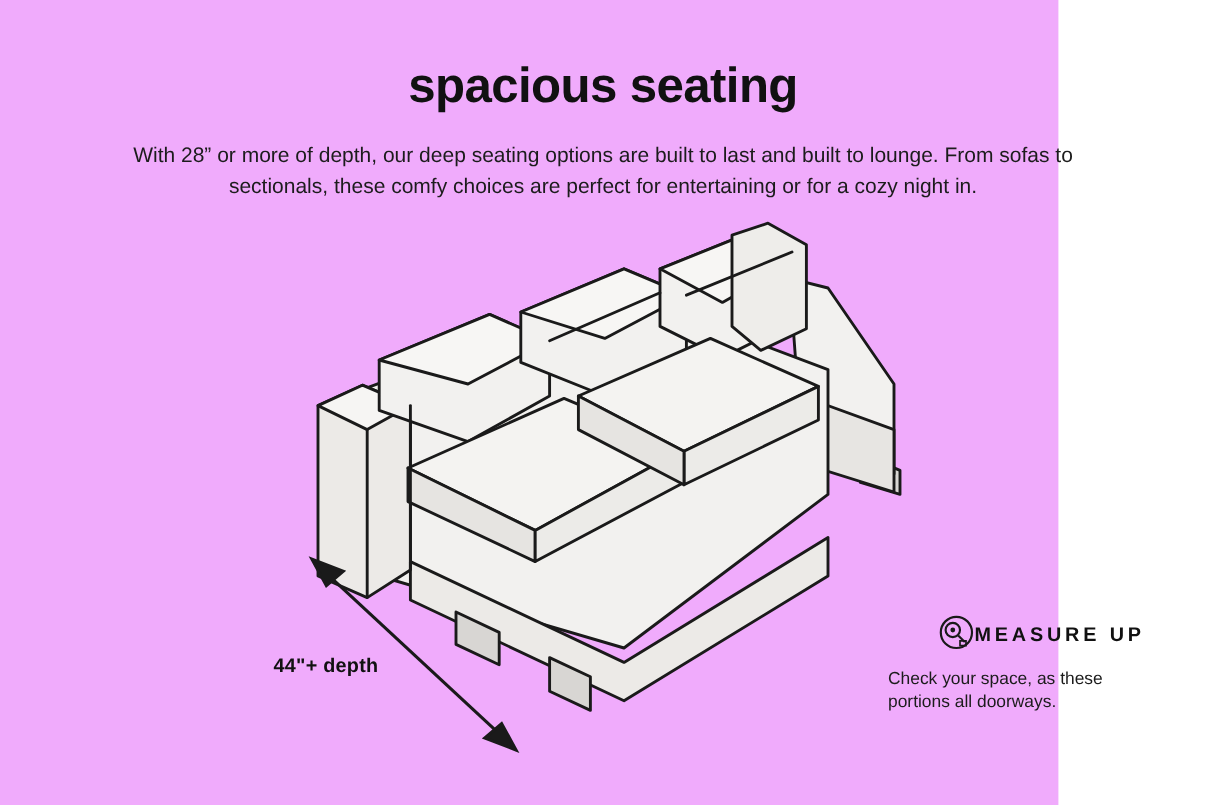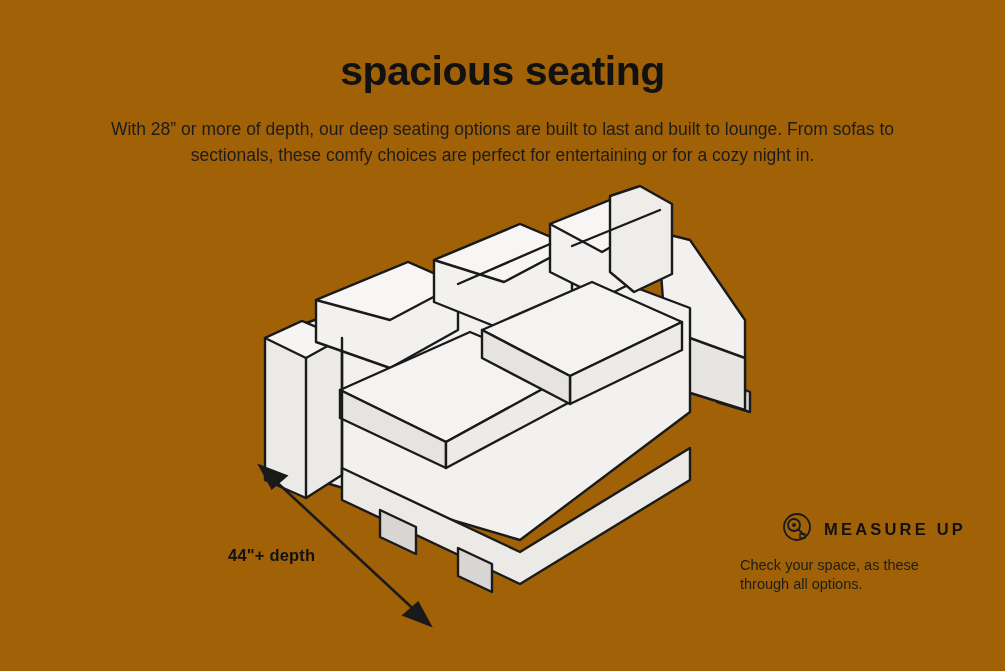--- a/index.html
+++ b/index.html
@@ -10,23 +10,23 @@
   body {
     width: 1005px;
     height: 671px;
     overflow: hidden;
     font-family: "Liberation Sans", sans-serif;
     color: #1a1a1a;
     position: relative;
   }
   #page {
     position: relative;
-    width: 1005px;
+    width: 882px;
     height: 671px;
-    background: #a16207;
+    background: #f0abfc;
   }
   .headline {
     position: absolute;
     top: 48px;
     left: 0;
     width: 1005px;
     text-align: center;
     font-size: 41px;
     font-weight: bold;
     letter-spacing: -0.5px;
@@ -60,21 +60,20 @@
   }
   .measure-block {
     position: absolute;
     left: 740px;
     top: 512px;
     width: 246px;
   }
   .measure-head {
     display: flex;
     align-items: center;
-    gap: 12px;
     justify-content: flex-start;
     padding-left: 42px;
   }
   .measure-title {
     font-size: 16.5px;
     font-weight: bold;
     letter-spacing: 3.2px;
     color: #111111;
   }
   .measure-note {
@@ -162,17 +161,17 @@
           <circle cx="12" cy="13" r="6" fill="none" stroke="#1a1a1a" stroke-width="1.8"></circle>
           <circle cx="12" cy="13" r="2" fill="#1a1a1a"></circle>
           <path d="M16.5 17.5 L22 23" stroke="#1a1a1a" stroke-width="1.8" fill="none"></path>
           <path d="M18 22 l5 0 l0 4 l-5 0 z" fill="none" stroke="#1a1a1a" stroke-width="1.4"></path>
         </svg>
       </span>
       <span class="measure-title">MEASURE UP</span>
     </div>
     <div class="measure-note">
       <span class="note-line">Check your space, as these</span>
-      <span class="note-line">through all options.</span>
+      <span class="note-line">portions all doorways.</span>
     </div>
   </div>
 
 </div>
 
 </body></html>

